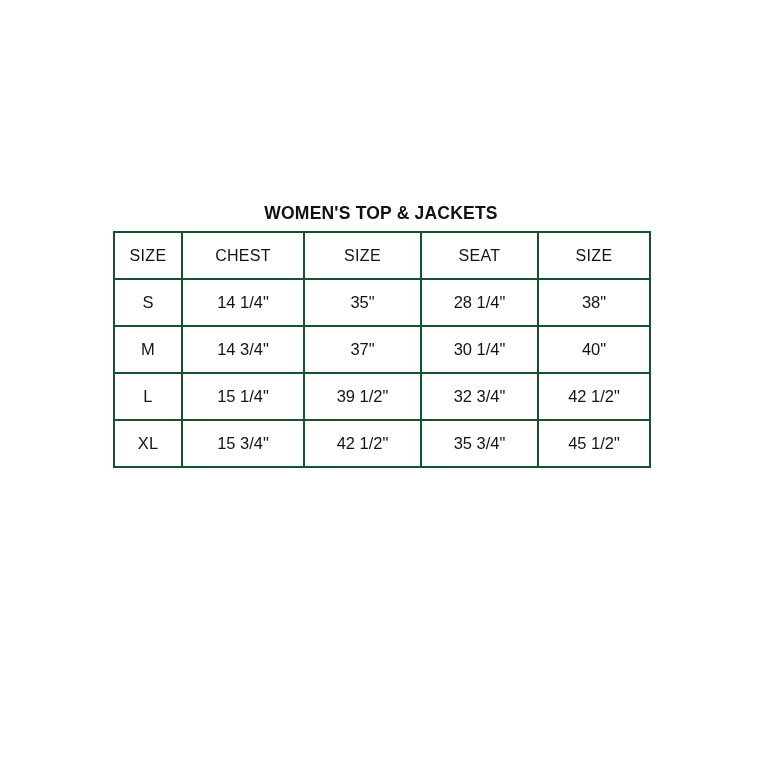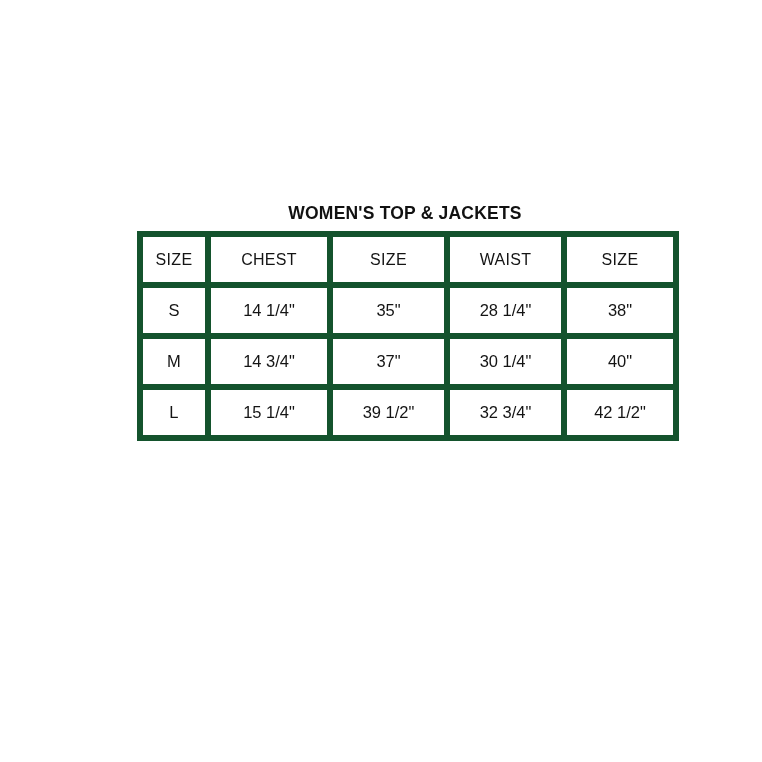--- a/index.html
+++ b/index.html
@@ -12,21 +12,20 @@
     background: #ffffff;
     font-family: "Liberation Sans", sans-serif;
     color: #1a1a1a;
     overflow: hidden;
   }
   .page {
     position: relative;
     width: 673px;
     height: 762px;
     box-sizing: border-box;
-    margin-left: 24px;
   }
   .table-wrap {
     position: absolute;
     left: 113px;
     top: 203px;
     width: 536px;
   }
   .title {
     text-align: center;
     font-size: 17.5px;
@@ -42,21 +41,21 @@
     table-layout: fixed;
   }
   table.size-chart col.c-size  { width: 68px; }
   table.size-chart col.c-neck  { width: 122px; }
   table.size-chart col.c-chest { width: 117px; }
   table.size-chart col.c-waist { width: 117px; }
   table.size-chart col.c-seat  { width: 112px; }
 
   table.size-chart th,
   table.size-chart td {
-    border: 6px solid #14532d;
+    border: 2px solid #14532d;
     text-align: center;
     vertical-align: middle;
     height: 45px;
     font-size: 16.5px;
     font-weight: normal;
     color: #141414;
     padding: 0 2px;
     white-space: nowrap;
   }
   table.size-chart thead th {
@@ -81,21 +80,21 @@
           <col class="c-neck">
           <col class="c-chest">
           <col class="c-waist">
           <col class="c-seat">
       </colgroup>
       <thead>
         <tr>
           <th>SIZE</th>
           <th>CHEST</th>
           <th>SIZE</th>
-          <th>WAIST</th>
+          <th>SEAT</th>
           <th>SIZE</th>
         </tr>
       </thead>
       <tbody>
         <tr>
           <td class="size-cell">S</td>
           <td>14 1/4"</td>
           <td>35"</td>
           <td>28 1/4"</td>
           <td>38"</td>
@@ -107,17 +106,24 @@
           <td>30 1/4"</td>
           <td>40"</td>
         </tr>
         <tr>
           <td class="size-cell">L</td>
           <td>15 1/4"</td>
           <td>39 1/2"</td>
           <td>32 3/4"</td>
           <td>42 1/2"</td>
         </tr>
+        <tr>
+          <td class="size-cell">XL</td>
+          <td>15 3/4"</td>
+          <td>42 1/2"</td>
+          <td>35 3/4"</td>
+          <td>45 1/2"</td>
+        </tr>
       </tbody>
     </table>
 
   </div>
 </div>
 
 </body></html>

